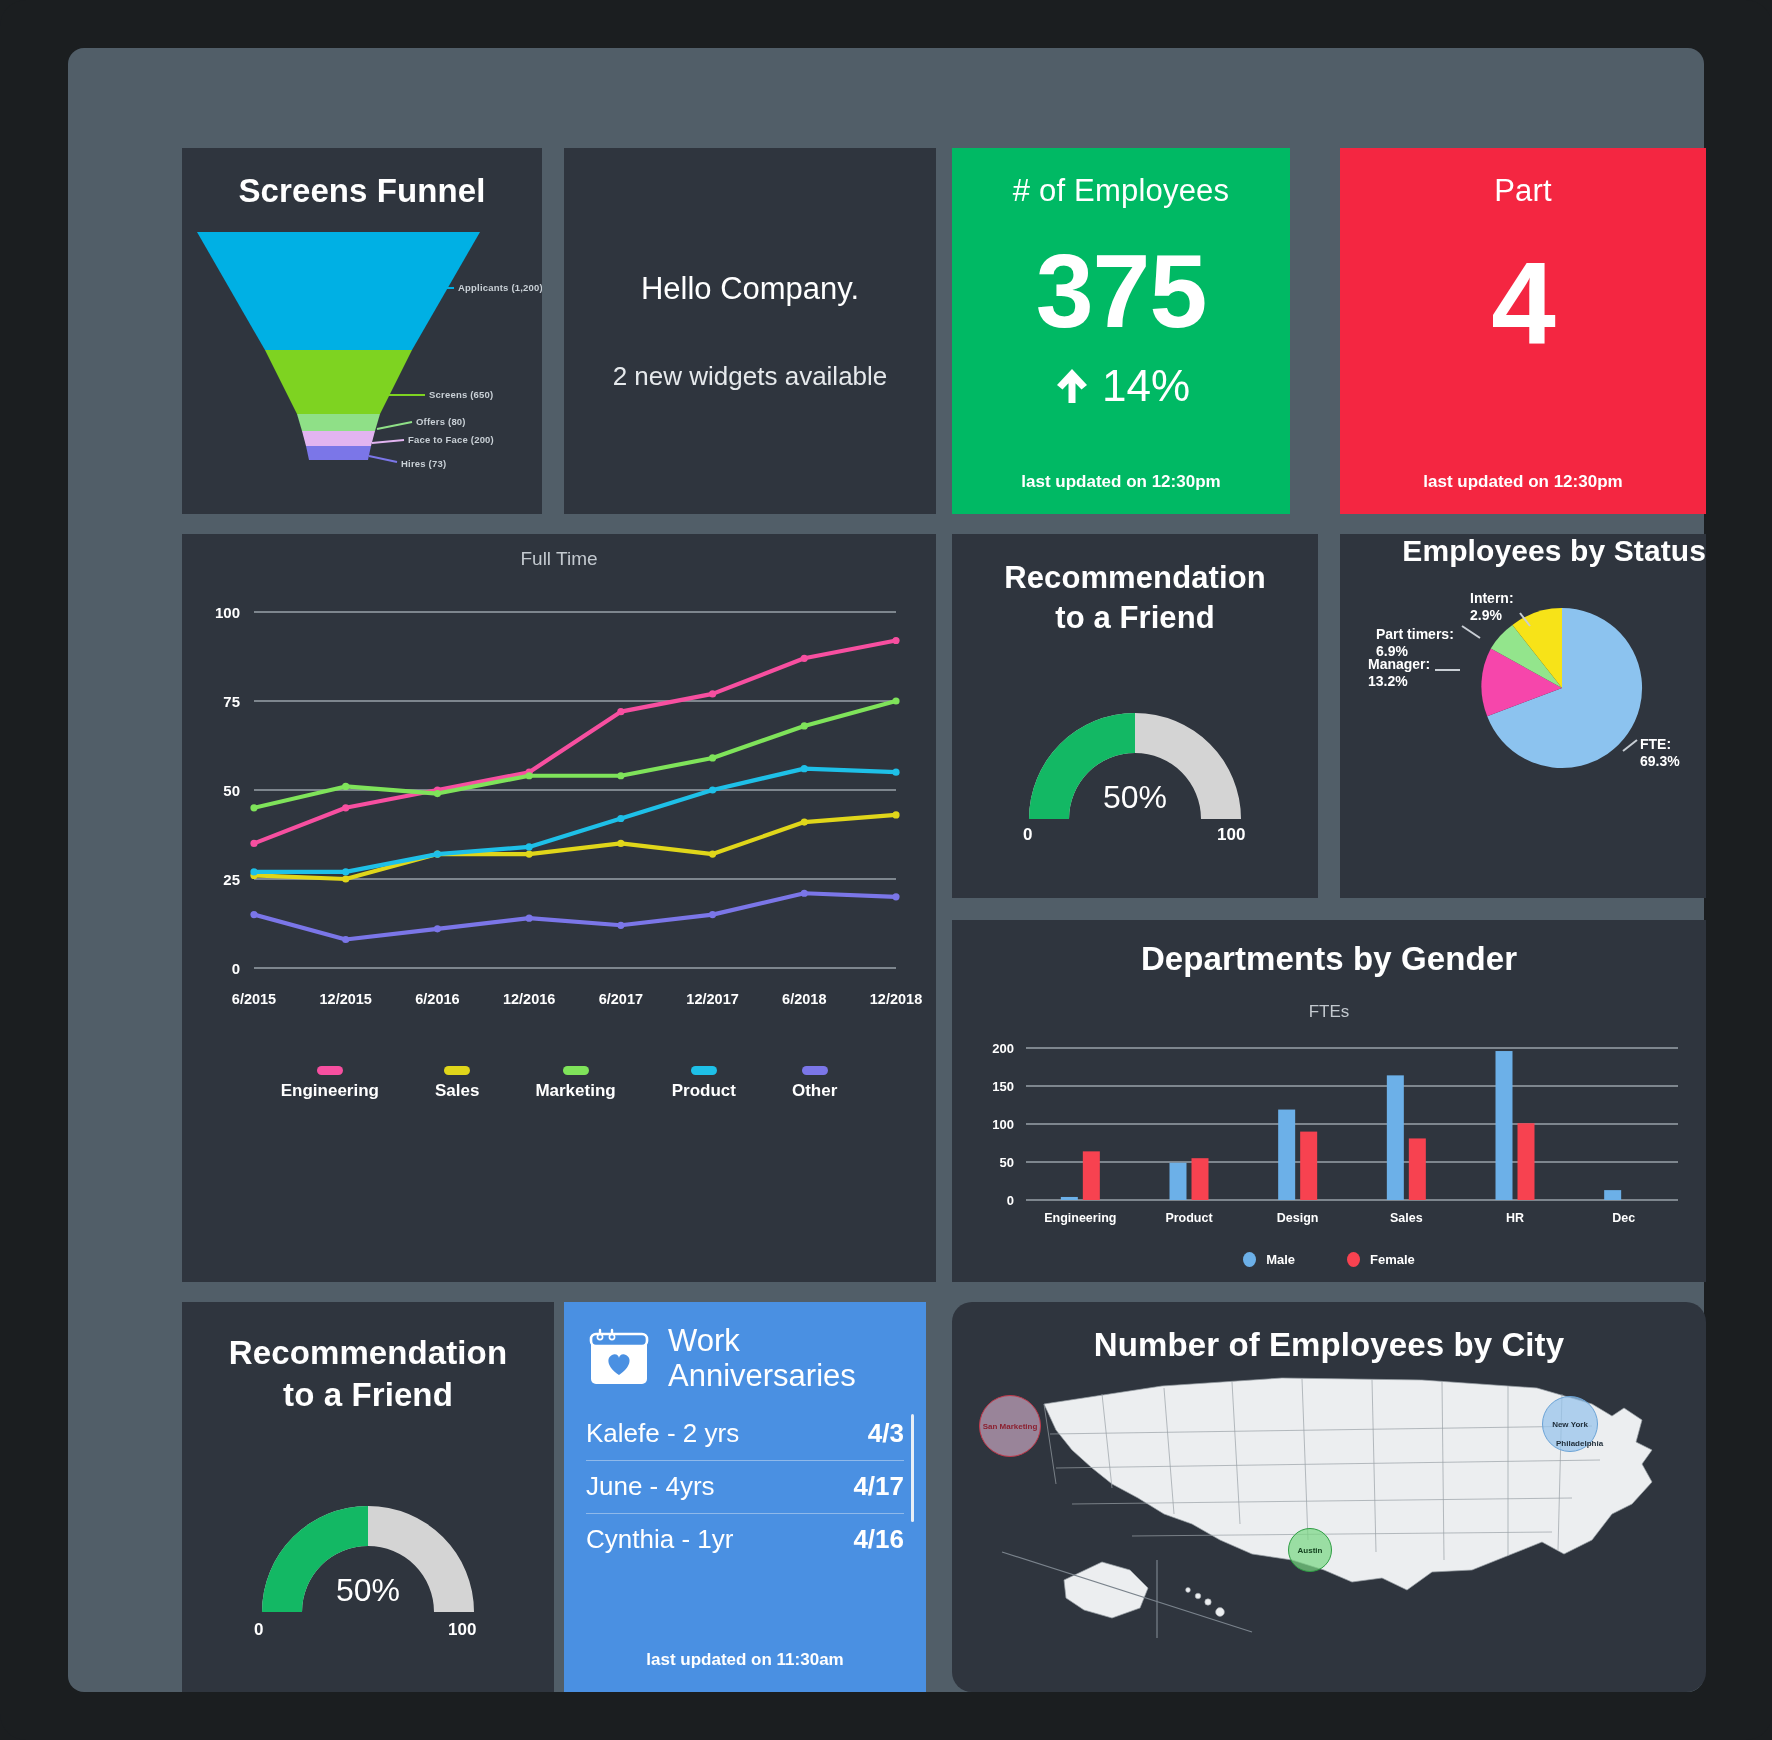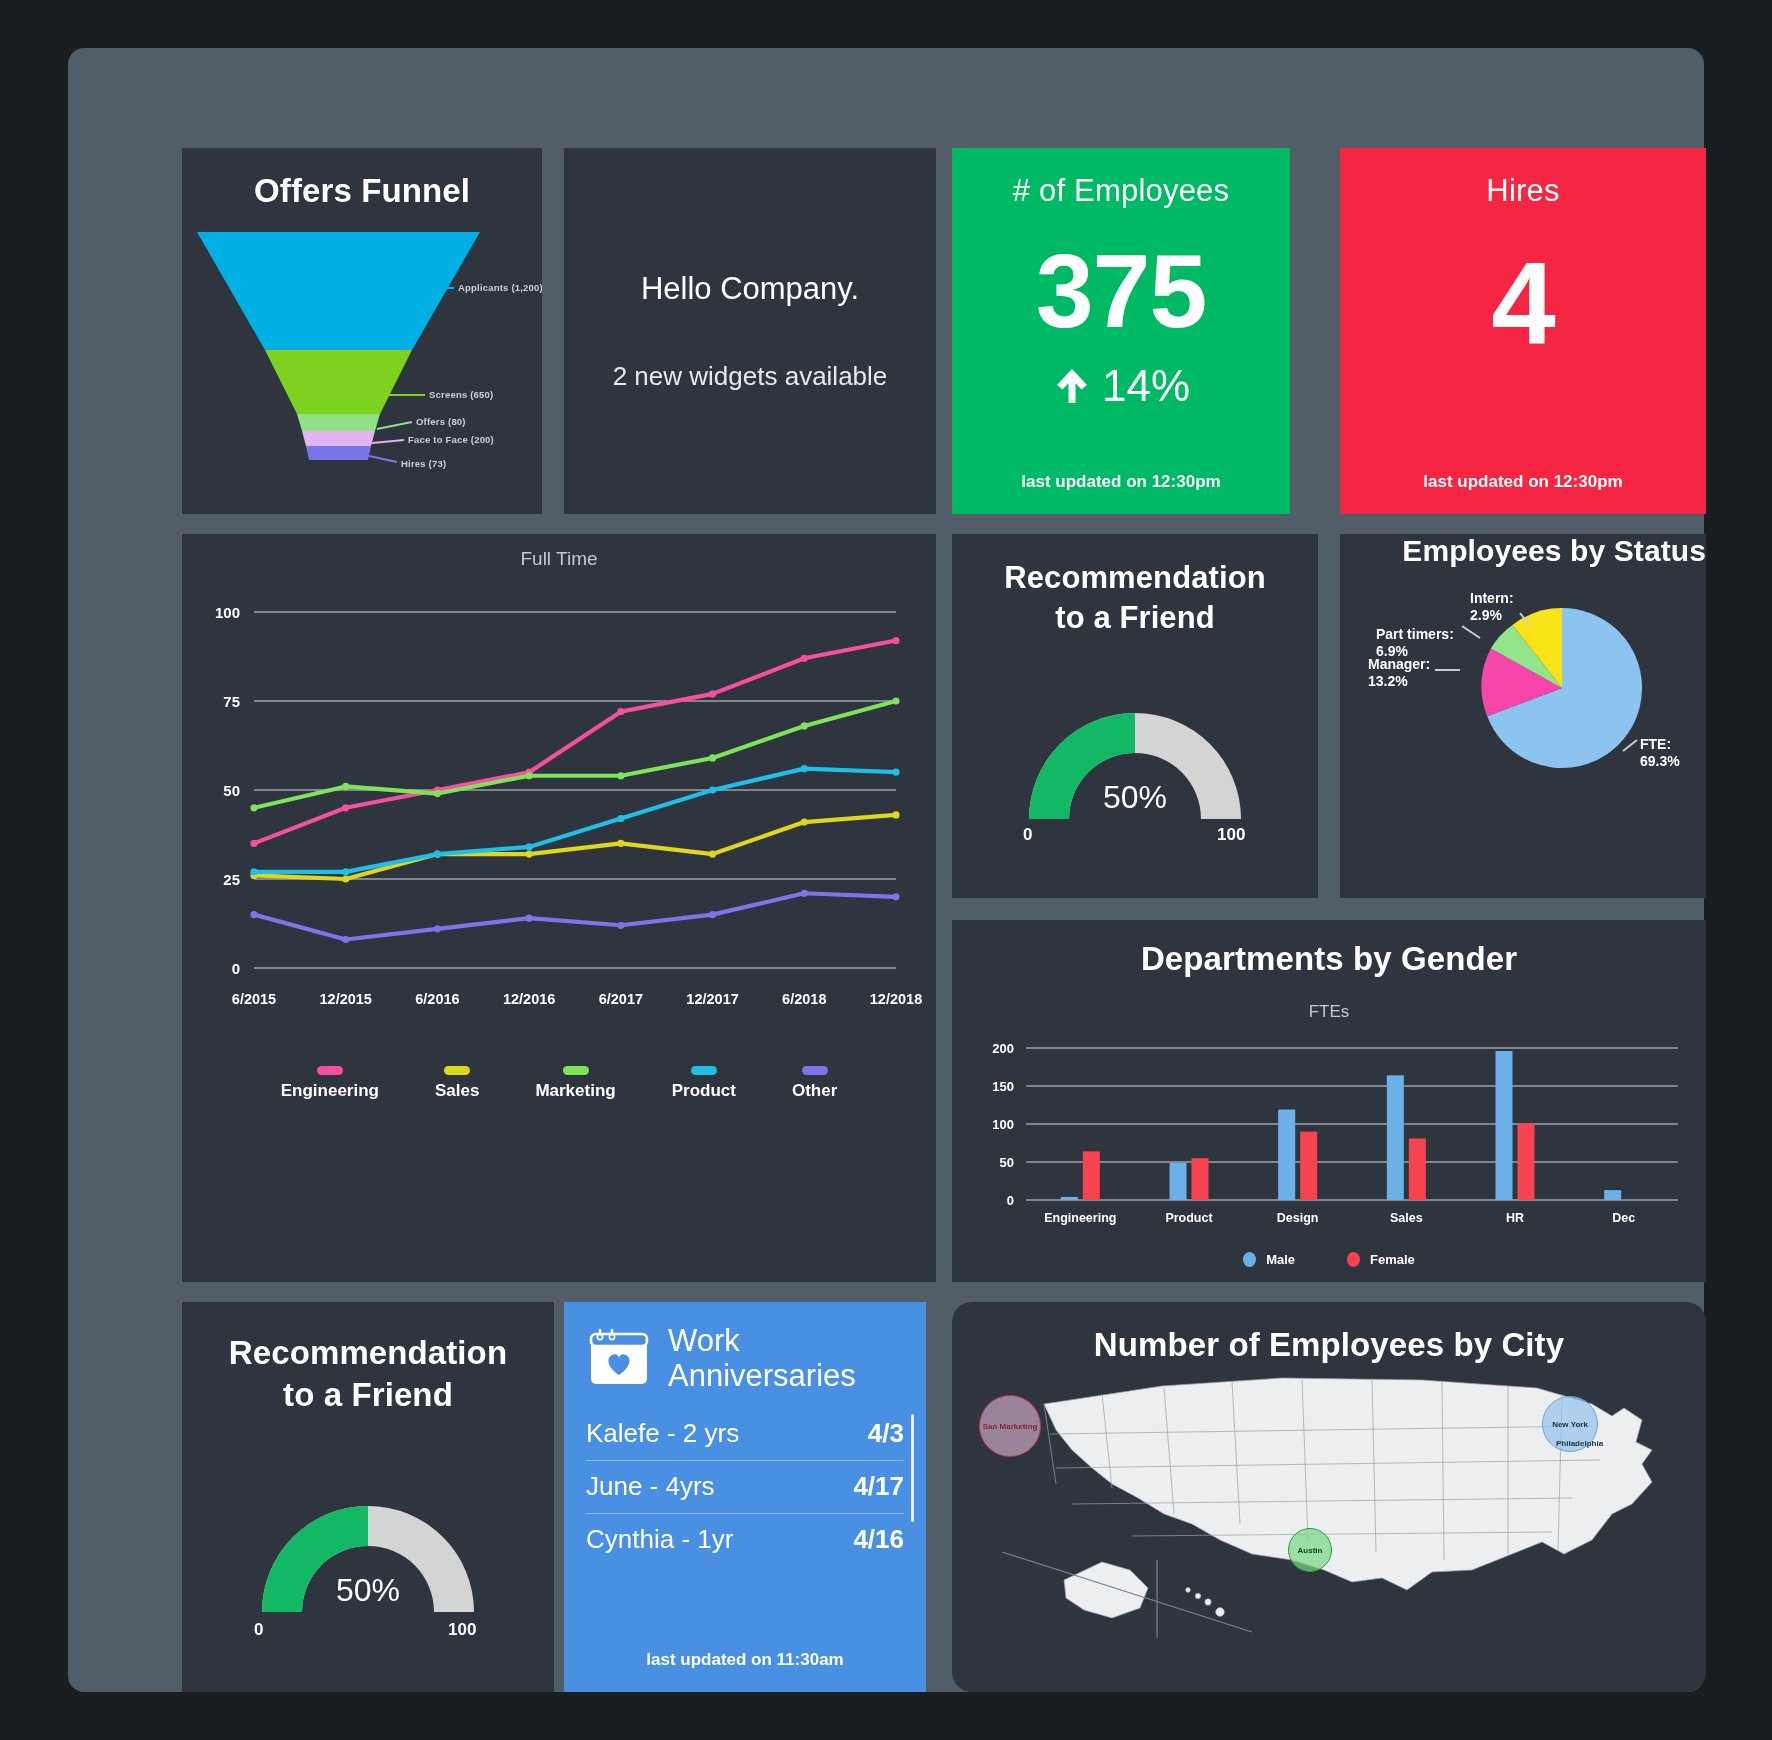--- a/index.html
+++ b/index.html
@@ -131,21 +131,21 @@
     white-space: nowrap;
   }
 </style>
 </head>
 <body>
 
 <div class="frame">
   <div class="panel">
 
     <div class="card" id="card-funnel">
-      <div class="card-title">Offers Funnel</div>
+      <div class="card-title">Screens Funnel</div>
       <div class="funnel-wrap">
         <svg width="360" height="250" viewBox="0 0 360 250">
 
           <polygon points="15,0 298,0 230,118 83,118" fill="#00b0e4"></polygon>
 
           <polygon points="83,118 230,118 198,182 115,182" fill="#7ed321"></polygon>
 
           <polygon points="115,182 198,182 193,199 120,199" fill="#8fe087"></polygon>
 
           <polygon points="120,199 193,199 189,214 124,214" fill="#e2b4f0"></polygon>
@@ -179,21 +179,21 @@
           <svg width="40" height="42" viewBox="0 0 40 42" aria-hidden="true">
             <path d="M20 4 L35 20 L29.5 24.5 L23.5 18.2 L23.5 38 L16.5 38 L16.5 18.2 L10.5 24.5 L5 20 Z" fill="#ffffff"></path>
           </svg>
         </span>
         <span>14%</span>
       </div>
       <div class="kpi-foot">last updated on 12:30pm</div>
     </div>
 
     <div class="card kpi" id="card-hires">
-      <div class="kpi-label">Hires</div>
+      <div class="kpi-label">Part</div>
       <div class="kpi-value" style="margin-top:36px; font-size:116px;">4</div>
       <div class="kpi-foot">last updated on 12:30pm</div>
     </div>
 
     <div class="card" id="card-line">
       <div class="card-sub">Full Time</div>
       <div class="line-plot">
         <svg id="line-svg" width="754" height="430" viewBox="0 0 754 430">
             <line x1="72" y1="372" x2="714" y2="372" stroke="#9aa2aa" stroke-width="1.6"></line>
             <text x="58" y="378" fill="#ffffff" font-size="15" font-weight="700" text-anchor="end" font-family="&quot;Liberation Sans&quot;, sans-serif">0</text>

